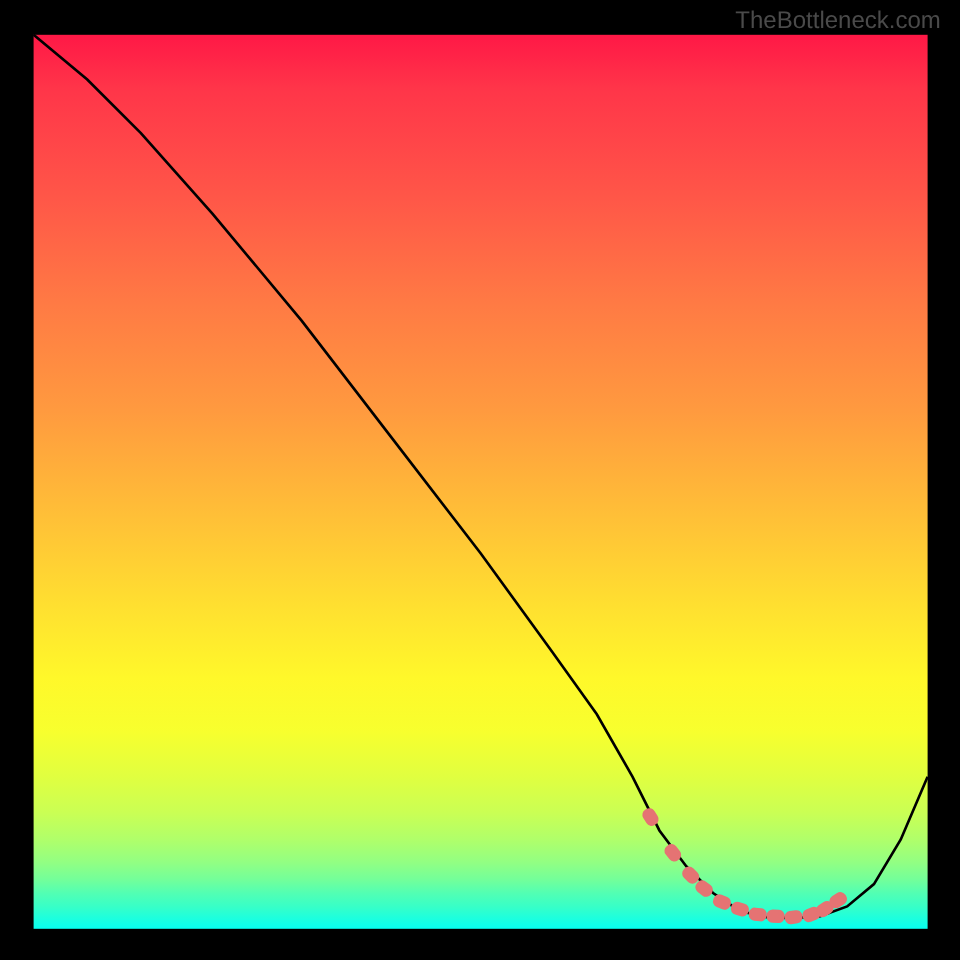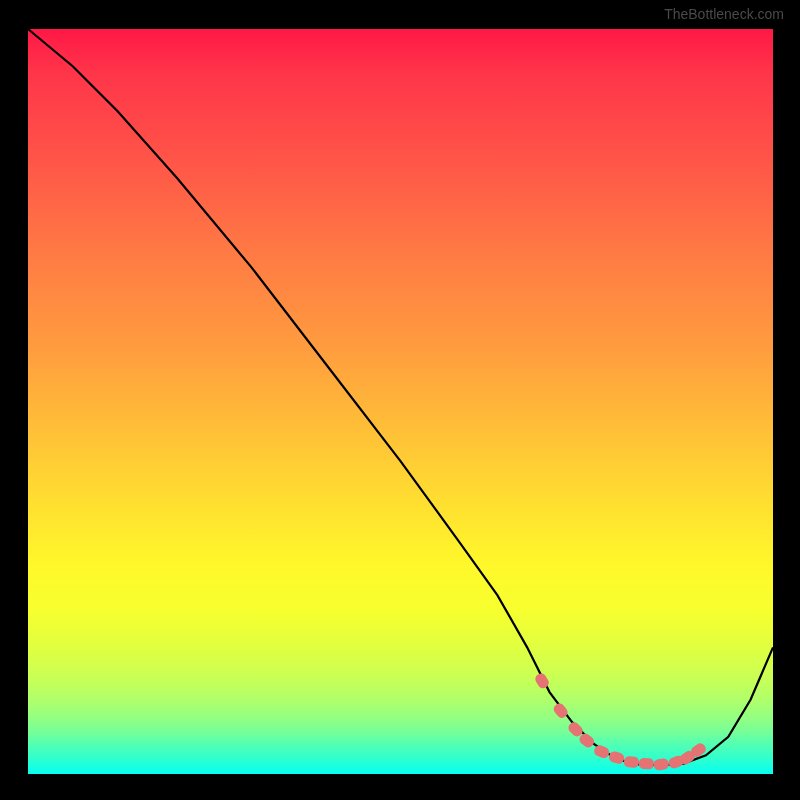--- a/index.html
+++ b/index.html
@@ -1,17 +1,17 @@
 <!DOCTYPE html>
 <html><head>
 <meta charset="utf-8">
 <style>
   * { margin: 0; padding: 0; box-sizing: border-box; }
   body { width: 800px; height: 800px; background: #000; position: relative; font-family: Arial, sans-serif; }
-  .watermark { position: absolute; top: 6px; right: 16px; color: #4a4a4a; font-size: 14px; font-weight: 500; z-index: 10; }
+  .watermark { position: absolute; top: 6px; right: 16px; color: #4a4a4a; font-size: 20px; font-weight: 500; z-index: 10; }
   .plot-area {
     position: absolute;
     top: 29px;
     left: 28px;
     width: 745px;
     height: 745px;
     background: linear-gradient(to bottom,
       #ff1846 0%,
       #ff3549 6%,
       #ff5648 18%,

